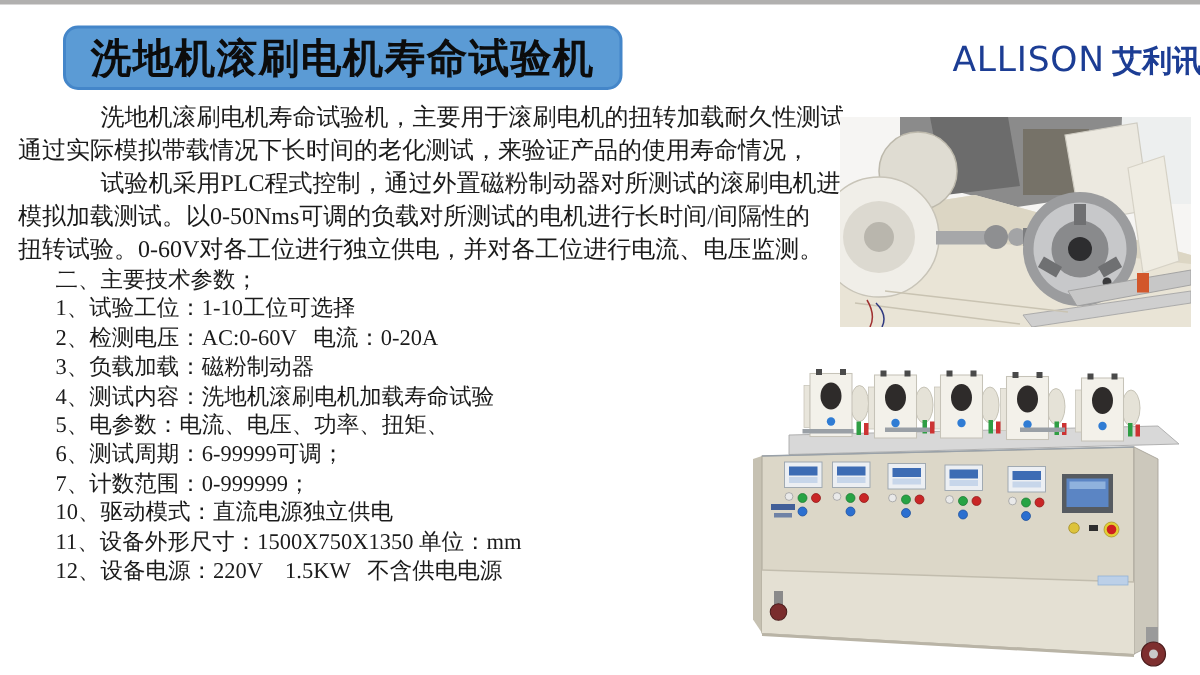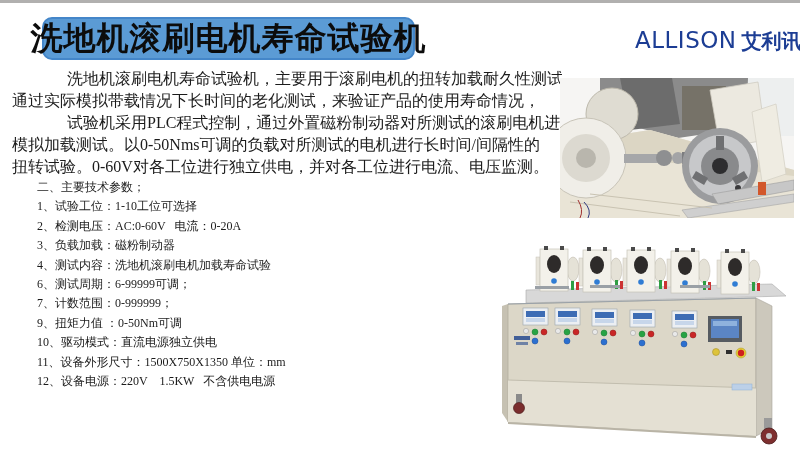--- a/index.html
+++ b/index.html
@@ -7,33 +7,33 @@
     width:800px;height:450px;position:relative;overflow:hidden;background:#ffffff;
     font-family:"Liberation Serif","DejaVu Serif",serif;color:#1b1b1b;
   }
   .top-strip{position:absolute;left:0;top:0;width:800px;height:3px;background:#b1b0af;}
   .title-banner{
     position:absolute;left:42px;top:17px;width:373px;height:43px;box-sizing:border-box;
     background:#5b9bd5;border:2px solid #4486c9;border-radius:10px;
     display:flex;align-items:center;justify-content:center;
   }
   .title-banner .title-text{
-    font-size:32px;font-weight:bold;color:#0c0c0c;letter-spacing:1px;white-space:nowrap;
+    font-size:27px;font-weight:bold;color:#0c0c0c;letter-spacing:1px;white-space:nowrap;
   }
   .logo{
     position:absolute;left:607px;top:27px;white-space:nowrap;color:#1c3d94;
     font-family:"DejaVu Sans","Liberation Sans",sans-serif;
   }
   .logo-en{font-size:23px;font-weight:normal;letter-spacing:0.5px;margin-left:28px;}
   .logo-cn{font-size:20px;font-weight:bold;margin-left:5px;margin-top:16px;}
   .logo-reg{font-size:10px;font-weight:bold;vertical-align:top;position:relative;top:-7px;margin-left:1px;}
   .text-col{position:absolute;left:12px;top:68px;width:548px;}
   .ln{white-space:pre;}
   .ov .ln{font-size:16px;line-height:22px;}
-  .sp .ln{font-size:12px;line-height:19.4px;}
+  .sp .ln{font-size:15px;line-height:19.4px;}
   .ln.head{padding-left:25px;}
   .ln.ind{padding-left:55px;}
   .photo-detail{position:absolute;left:560px;top:78px;}
   .photo-machine{position:absolute;left:440px;top:228px;}
 </style>
 </head>
 <body>
 
 <div class="top-strip"></div>
 
@@ -52,23 +52,23 @@
     <div class="ln ind">试验机采用PLC程式控制，通过外置磁粉制动器对所测试的滚刷电机进行</div>
     <div class="ln">模拟加载测试。以0-50Nms可调的负载对所测试的电机进行长时间/间隔性的</div>
     <div class="ln">扭转试验。0-60V对各工位进行独立供电，并对各工位进行电流、电压监测。</div>
   </div>
   <div class="sp">
     <div class="ln head">二、主要技术参数；</div>
     <div class="ln head">1、试验工位：1-10工位可选择</div>
     <div class="ln head">2、检测电压：AC:0-60V   电流：0-20A</div>
     <div class="ln head">3、负载加载：磁粉制动器</div>
     <div class="ln head">4、测试内容：洗地机滚刷电机加载寿命试验</div>
+    <div class="ln head">5、电参数：电流、电压、功率、扭矩、</div>
     <div class="ln head">6、测试周期：6-99999可调；</div>
     <div class="ln head">7、计数范围：0-999999；</div>
-    <div class="ln head">9、扭矩力值 ：0-50Nm可调</div>
     <div class="ln head">10、驱动模式：直流电源独立供电</div>
     <div class="ln head">11、设备外形尺寸：1500X750X1350 单位：mm</div>
     <div class="ln head">12、设备电源：220V    1.5KW   不含供电电源</div>
   </div>
 </div>
 
 <svg class="photo-detail" width="234" height="140" viewBox="0 0 234 140">
   <rect width="234" height="140" fill="#f6f5f3"></rect>
   <rect x="150" y="0" width="84" height="58" fill="#edefef"></rect>
   <g>

